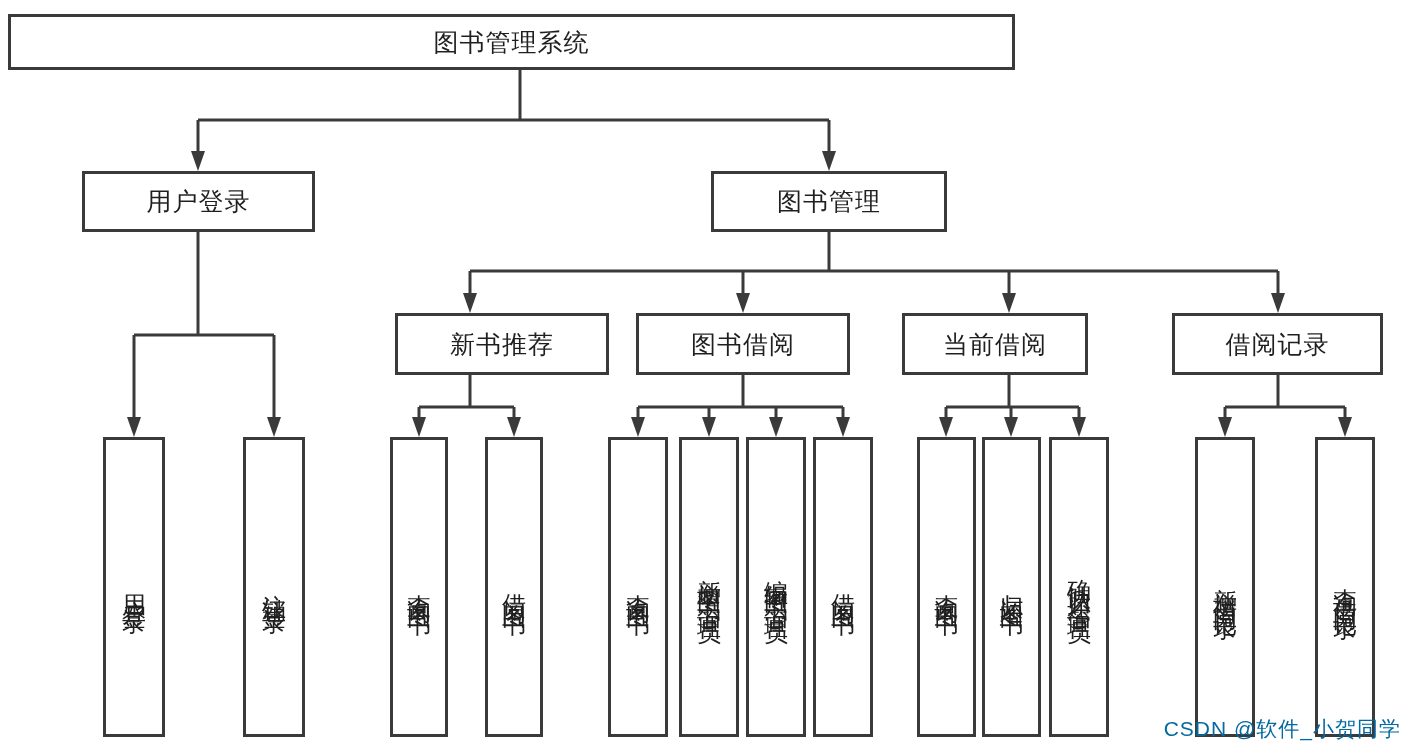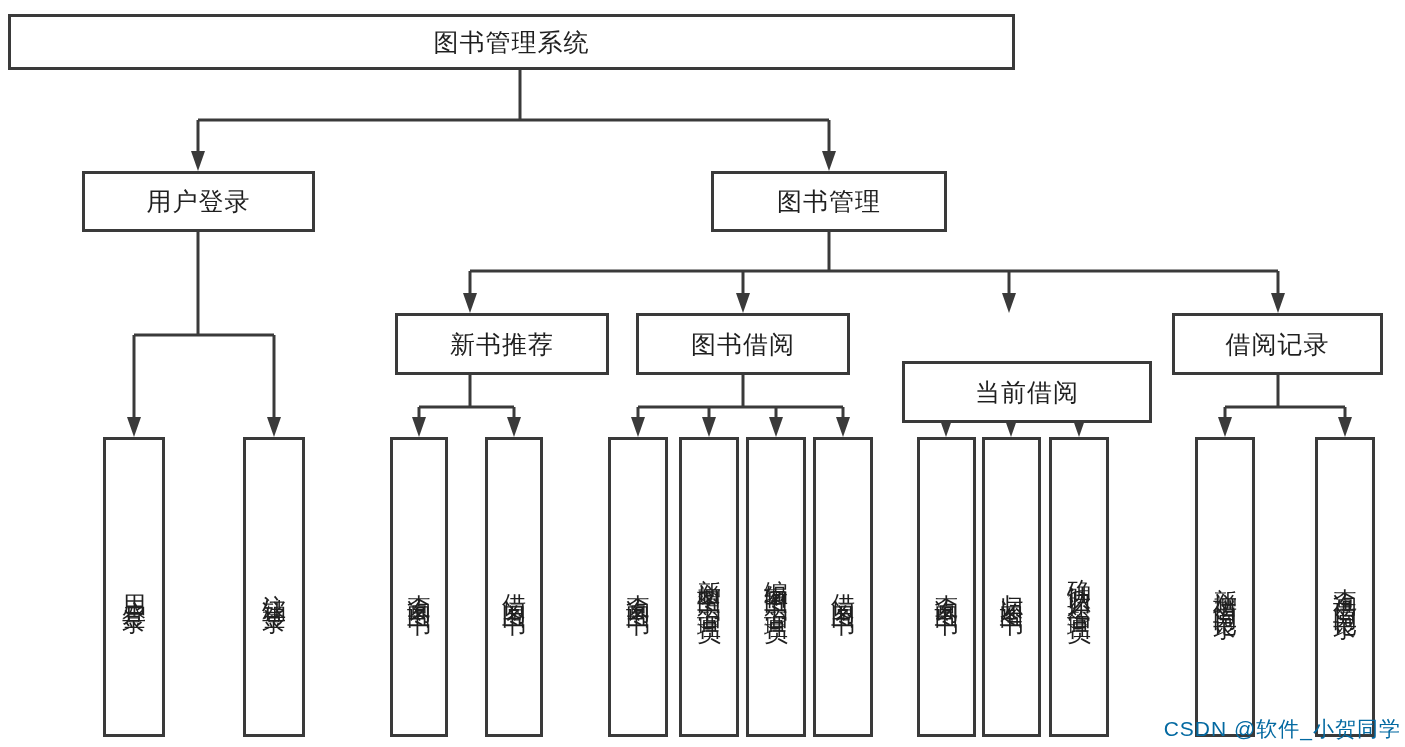--- a/index.html
+++ b/index.html
@@ -131,21 +131,21 @@
     </g>
   </svg>
 
   <div class="hbox" style="left:8px;top:14px;width:1007px;height:56px;">图书管理系统</div>
 
   <div class="hbox" style="left:82px;top:171px;width:233px;height:61px;">用户登录</div>
   <div class="hbox" style="left:711px;top:171px;width:236px;height:61px;">图书管理</div>
 
   <div class="hbox" style="left:363px;top:313px;width:214px;height:62px;margin-left:32px;">新书推荐</div>
   <div class="hbox" style="left:636px;top:313px;width:214px;height:62px;">图书借阅</div>
-  <div class="hbox" style="left:902px;top:313px;width:250px;height:62px;margin-top:48px;">当前借阅</div>
+  <div class="hbox" style="left:902px;top:313px;width:186px;height:62px;">当前借阅</div>
   <div class="hbox" style="left:1172px;top:313px;width:211px;height:62px;text-align:center;">借阅记录</div>
 
   <div class="leaf" style="left:103px;top:437px;width:62px;height:300px;">
     <span class="vtext">用户登录</span>
   </div>
   <div class="leaf" style="left:243px;top:437px;width:62px;height:300px;">
     <span class="vtext">注销登录</span>
   </div>
 
   <div class="leaf" style="left:390px;top:437px;width:58px;height:300px;">

